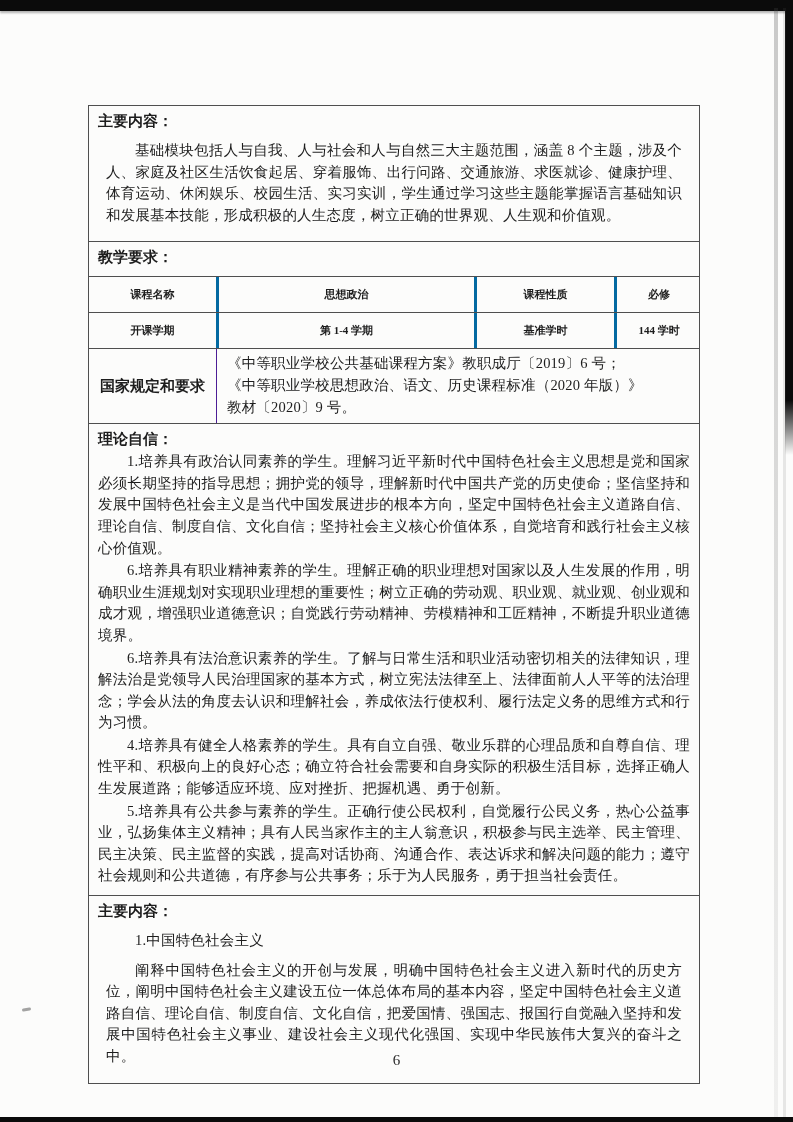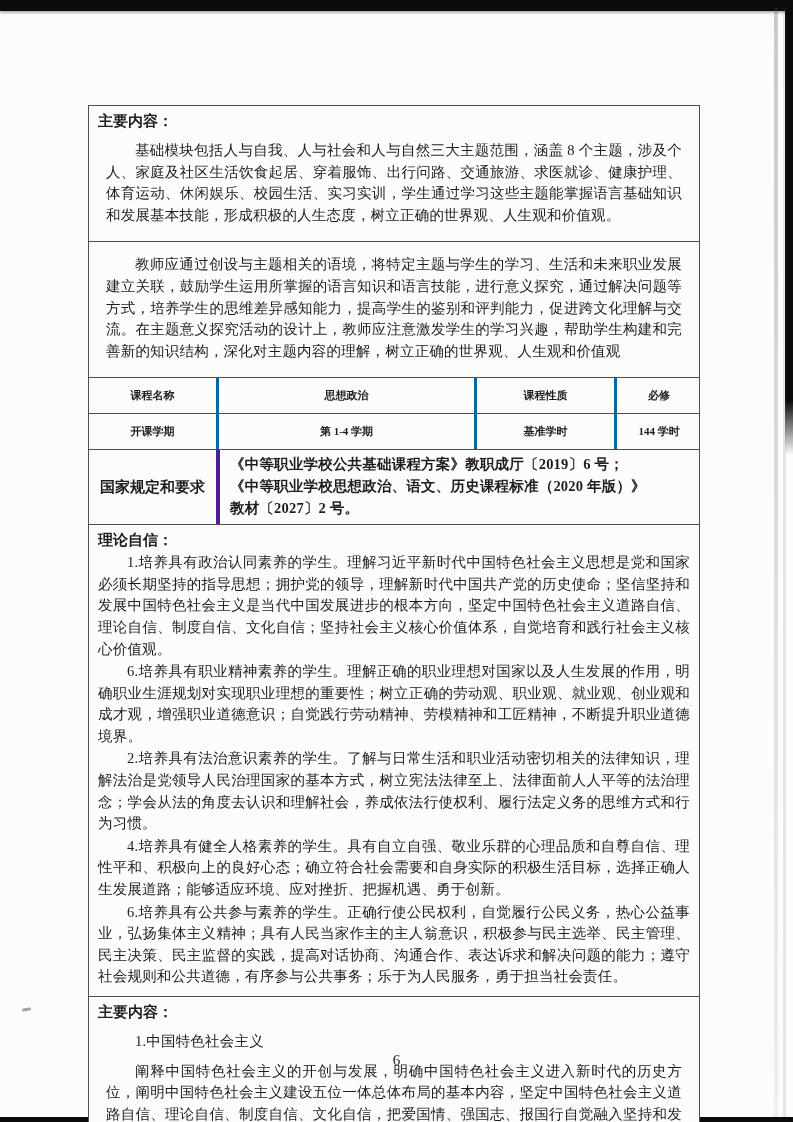--- a/index.html
+++ b/index.html
@@ -71,23 +71,22 @@
     text-align: center;
   }
   .info-grid .cell + .cell { border-left: 3px solid #0369a1; }
 
   .nat-grid { display: grid; grid-template-columns: 127px 485px; }
   .nat-label {
     display: flex; align-items: center; justify-content: center;
     font-size: 15px; font-weight: bold; text-align: center; padding: 4px 2px;
   }
   .nat-value {
-    border-left: 4px solid #4c1d95;
+    border-left: 1px solid #4c1d95;
     padding: 4px 8px 5px 10px;
-    font-weight: bold;
   }
   .nat-value .line { font-size: 14.5px; line-height: 21.6px; letter-spacing: 0.2px; }
 
   .page-number {
     position: absolute; top: 1052px; left: 0; width: 793px;
     text-align: center; font-size: 15px; color: #2a2a2a;
   }
 </style>
 </head>
 <body>
@@ -102,21 +101,21 @@
   <div class="scan-speck"></div>
 
   <div class="doc-table">
 
     <section class="row text-section">
       <h3>主要内容：</h3>
       <p>基础模块包括人与自我、人与社会和人与自然三大主题范围，涵盖 8 个主题，涉及个人、家庭及社区生活饮食起居、穿着服饰、出行问路、交通旅游、求医就诊、健康护理、体育运动、休闲娱乐、校园生活、实习实训，学生通过学习这些主题能掌握语言基础知识和发展基本技能，形成积极的人生态度，树立正确的世界观、人生观和价值观。</p>
     </section>
 
     <section class="row text-section">
-      <p>教师应通过创设与主题相关的语境，将特定主题与学生的学习、生活和未来职业发展建立关联，鼓励学生运用所掌握的语言知识和语言技能，进行意义探究，通过解决问题等方式，培养学生的思维差异感知能力，提高学生的鉴别和评判能力，促进跨文化理解与交流。在主题意义探究活动的设计上，教师应注意激发学生的学习兴趣，帮助学生构建和完善新的知识结构，深化对主题内容的理解，树立正确的世界观、人生观和价值观</p>
+      <h3>教学要求：</h3>
     </section>
 
     <div class="row info-grid">
       <div class="cell">课程名称</div>
       <div class="cell">思想政治</div>
       <div class="cell">课程性质</div>
       <div class="cell">必修</div>
     </div>
 
     <div class="row info-grid">
@@ -124,31 +123,31 @@
       <div class="cell">第 1-4 学期</div>
       <div class="cell">基准学时</div>
       <div class="cell">144 学时</div>
     </div>
 
     <div class="row nat-grid">
       <div class="nat-label">国家规定和要求</div>
       <div class="nat-value">
         <div class="line">《中等职业学校公共基础课程方案》教职成厅〔2019〕6 号；</div>
         <div class="line">《中等职业学校思想政治、语文、历史课程标准（2020 年版）》</div>
-        <div class="line">教材〔2027〕2 号。</div>
+        <div class="line">教材〔2020〕9 号。</div>
       </div>
     </div>
 
     <section class="row text-section goals">
       <h3>理论自信：</h3>
       <p>1.培养具有政治认同素养的学生。理解习近平新时代中国特色社会主义思想是党和国家必须长期坚持的指导思想；拥护党的领导，理解新时代中国共产党的历史使命；坚信坚持和发展中国特色社会主义是当代中国发展进步的根本方向，坚定中国特色社会主义道路自信、理论自信、制度自信、文化自信；坚持社会主义核心价值体系，自觉培育和践行社会主义核 心价值观。</p>
       <p>6.培养具有职业精神素养的学生。理解正确的职业理想对国家以及人生发展的作用，明确职业生涯规划对实现职业理想的重要性；树立正确的劳动观、职业观、就业观、创业观和成才观，增强职业道德意识；自觉践行劳动精神、劳模精神和工匠精神，不断提升职业道德境界。</p>
-      <p>2.培养具有法治意识素养的学生。了解与日常生活和职业活动密切相关的法律知识，理解法治是党领导人民治理国家的基本方式，树立宪法法律至上、法律面前人人平等的法治理念；学会从法的角度去认识和理解社会，养成依法行使权利、履行法定义务的思维方式和行为习惯。</p>
+      <p>6.培养具有法治意识素养的学生。了解与日常生活和职业活动密切相关的法律知识，理解法治是党领导人民治理国家的基本方式，树立宪法法律至上、法律面前人人平等的法治理念；学会从法的角度去认识和理解社会，养成依法行使权利、履行法定义务的思维方式和行为习惯。</p>
       <p>4.培养具有健全人格素养的学生。具有自立自强、敬业乐群的心理品质和自尊自信、理性平和、积极向上的良好心态；确立符合社会需要和自身实际的积极生活目标，选择正确人生发展道路；能够适应环境、应对挫折、把握机遇、勇于创新。</p>
-      <p>6.培养具有公共参与素养的学生。正确行使公民权利，自觉履行公民义务，热心公益事业，弘扬集体主义精神；具有人民当家作主的主人翁意识，积极参与民主选举、民主管理、民主决策、民主监督的实践，提高对话协商、沟通合作、表达诉求和解决问题的能力；遵守社会规则和公共道德，有序参与公共事务；乐于为人民服务，勇于担当社会责任。</p>
+      <p>5.培养具有公共参与素养的学生。正确行使公民权利，自觉履行公民义务，热心公益事业，弘扬集体主义精神；具有人民当家作主的主人翁意识，积极参与民主选举、民主管理、民主决策、民主监督的实践，提高对话协商、沟通合作、表达诉求和解决问题的能力；遵守社会规则和公共道德，有序参与公共事务；乐于为人民服务，勇于担当社会责任。</p>
     </section>
 
     <section class="row text-section">
       <h3>主要内容：</h3>
       <p class="plain-heading">1.中国特色社会主义</p>
       <p>阐释中国特色社会主义的开创与发展，明确中国特色社会主义进入新时代的历史方位，阐明中国特色社会主义建设五位一体总体布局的基本内容，坚定中国特色社会主义道路自信、理论自信、制度自信、文化自信，把爱国情、强国志、报国行自觉融入坚持和发展中国特色社会主义事业、建设社会主义现代化强国、实现中华民族伟大复兴的奋斗之中。</p>
 
     </section>
 
   </div>

